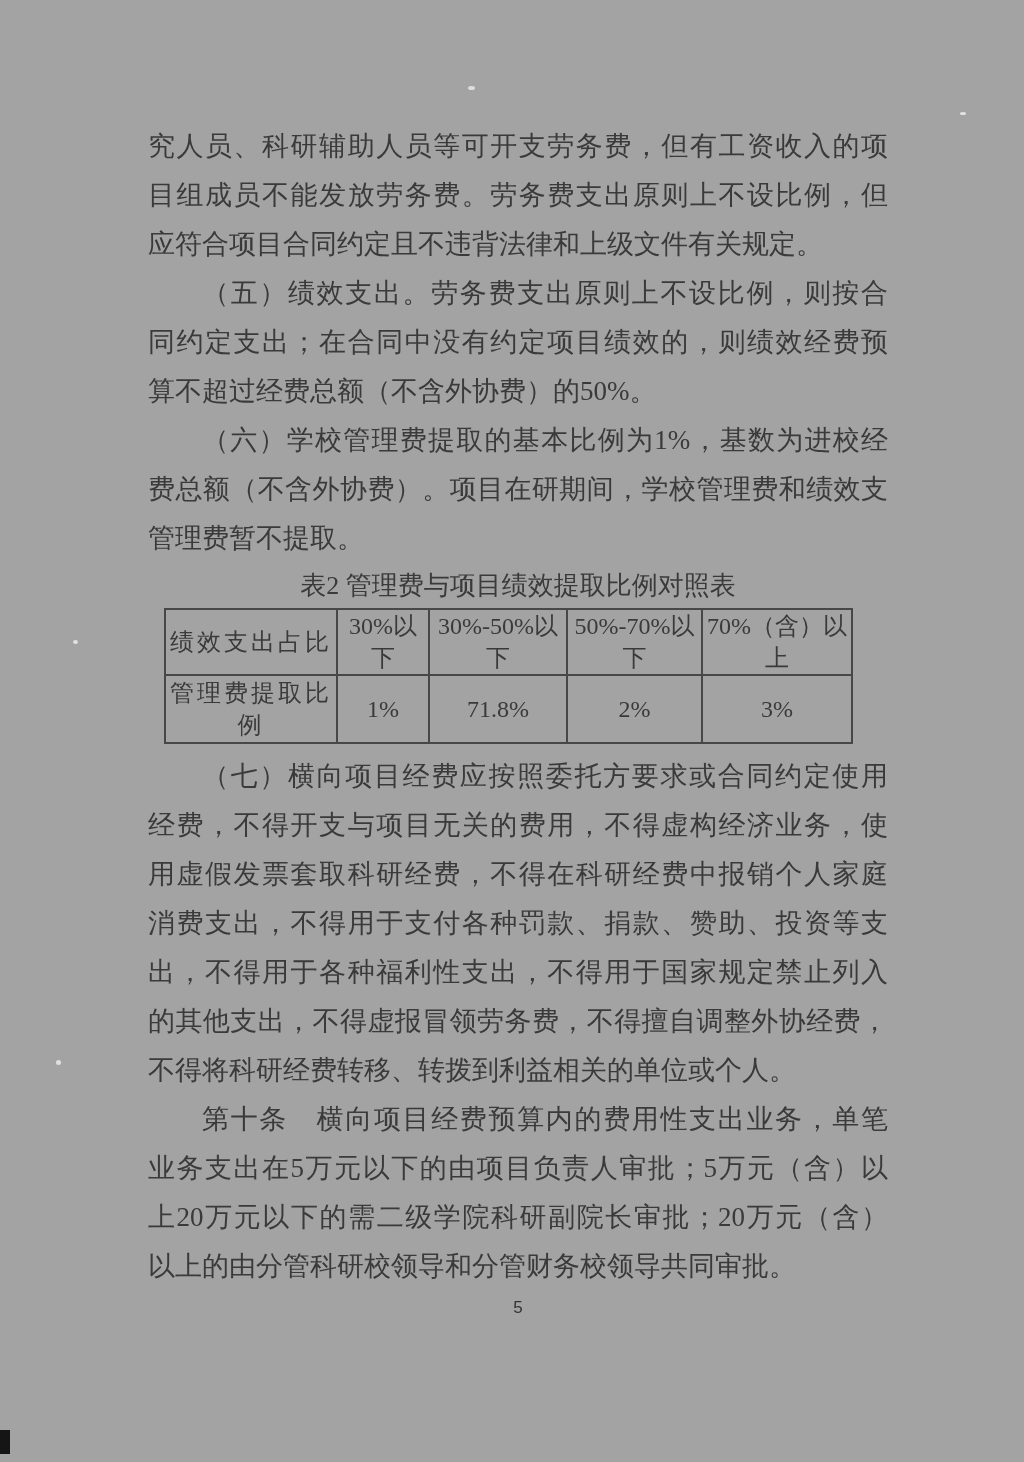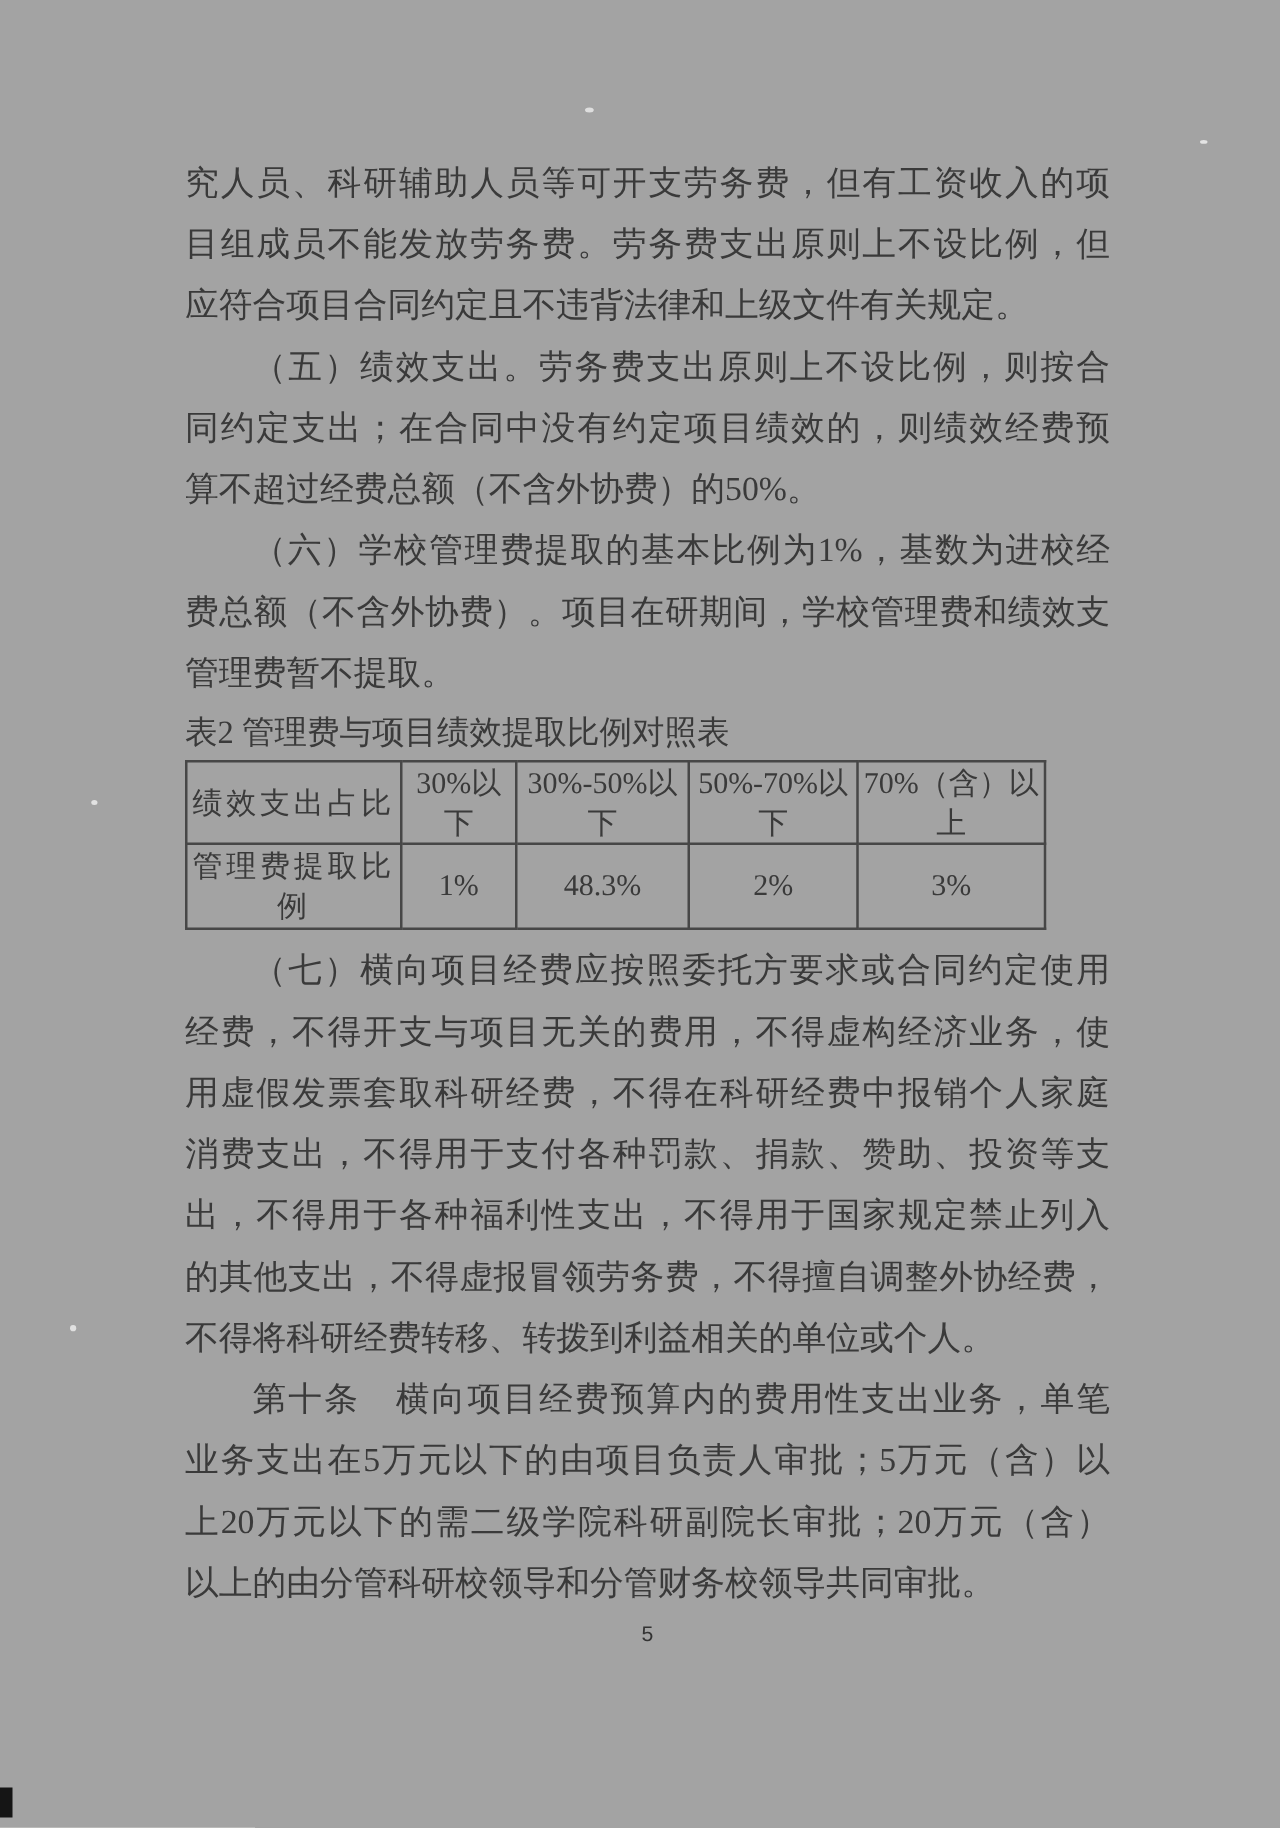--- a/index.html
+++ b/index.html
@@ -32,25 +32,27 @@
   .line.stretch {
     white-space: normal;
     text-align: justify;
     text-align-last: justify;
   }
   .line.indent { text-indent: 54px; }
   .caption {
     height: 45px;
     line-height: 45px;
     font-size: 26px;
+    text-align: center;
     color: #3a3a3a;
   }
   table.ratio {
     border-collapse: collapse;
     table-layout: fixed;
+    margin-left: 16px;
     width: 636px;
   }
   table.ratio td {
     border: 2px solid #474747;
     text-align: center;
     vertical-align: middle;
     font-size: 24px;
     color: #3a3a3a;
     overflow: hidden;
   }
@@ -110,21 +112,21 @@
           <tr>
             <td>绩效支出占比</td>
             <td>30%以下</td>
             <td>30%-50%以下</td>
             <td>50%-70%以下</td>
             <td>70%（含）以上</td>
           </tr>
           <tr>
             <td>管理费提取比例</td>
             <td>1%</td>
-            <td>48.3%</td>
+            <td>71.8%</td>
             <td>2%</td>
             <td>3%</td>
           </tr>
         </tbody>
     </table>
 
     <div id="paras-after" class="after-table">
         <div class="line stretch indent">（七）横向项目经费应按照委托方要求或合同约定使用</div>
         <div class="line stretch">经费，不得开支与项目无关的费用，不得虚构经济业务，使</div>
         <div class="line stretch">用虚假发票套取科研经费，不得在科研经费中报销个人家庭</div>

